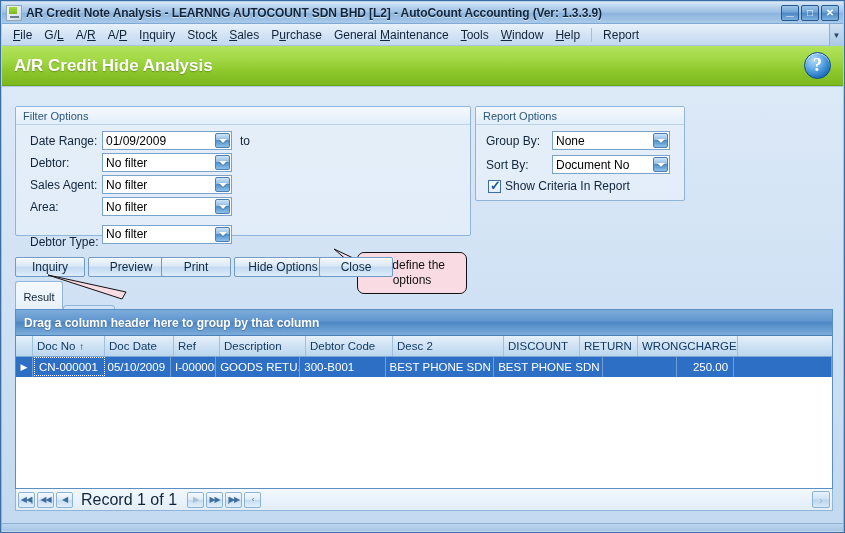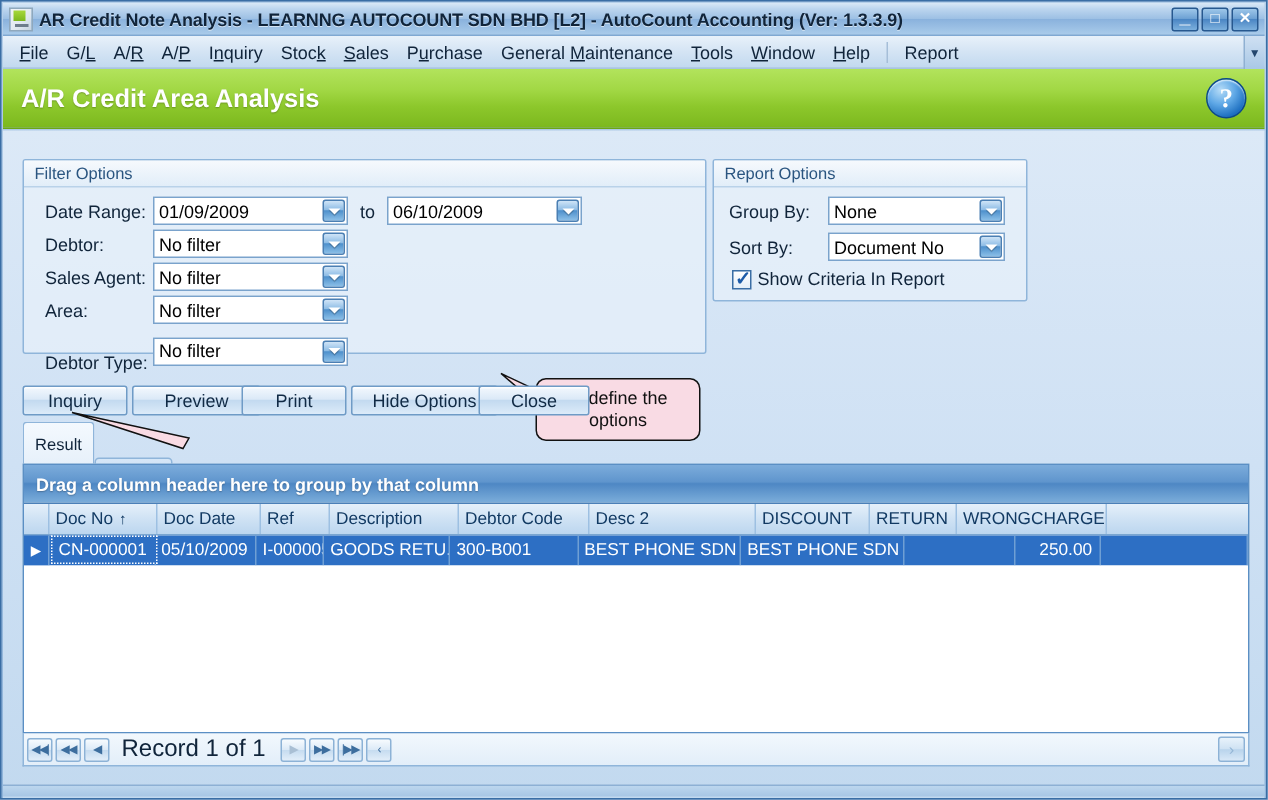--- a/index.html
+++ b/index.html
@@ -339,41 +339,37 @@
     <div class="menu-item">General <u>M</u>aintenance</div>
     <div class="menu-item"><u>T</u>ools</div>
     <div class="menu-item"><u>W</u>indow</div>
     <div class="menu-item"><u>H</u>elp</div>
     <div id="menu-sep"></div>
     <div class="menu-item">Report</div>
     <div id="menu-overflow">▼</div>
   </div>
 
   <div id="page-header">
-    <div id="page-title">A/R Credit Area Analysis</div>
+    <div id="page-title">A/R Credit Hide Analysis</div>
     <div id="help-icon">?</div>
   </div>
 
   <div id="body-area">
 
     <div class="groupbox" id="filter-options">
       <div class="gb-titlebar"></div>
       <div class="gb-title">Filter Options</div>
 
       <div class="field-row" style="left:14px; top:24px;">
         <div class="field-label" style="width:72px;">Date Range:</div>
         <div class="combo" style="width:130px;">
           <div class="cval">01/09/2009</div>
           <div class="carrow"></div>
         </div>
         <div class="field-label" style="margin-left:8px; margin-right:8px;">to</div>
-        <div class="combo" style="width:130px;">
-          <div class="cval">06/10/2009</div>
-          <div class="carrow"></div>
-        </div>
       </div>
 
       <div class="field-row" style="left:14px; top:46px;">
         <div class="field-label" style="width:72px;">Debtor:</div>
         <div class="combo" style="width:130px;">
           <div class="cval">No filter</div>
           <div class="carrow"></div>
         </div>
       </div>
 

